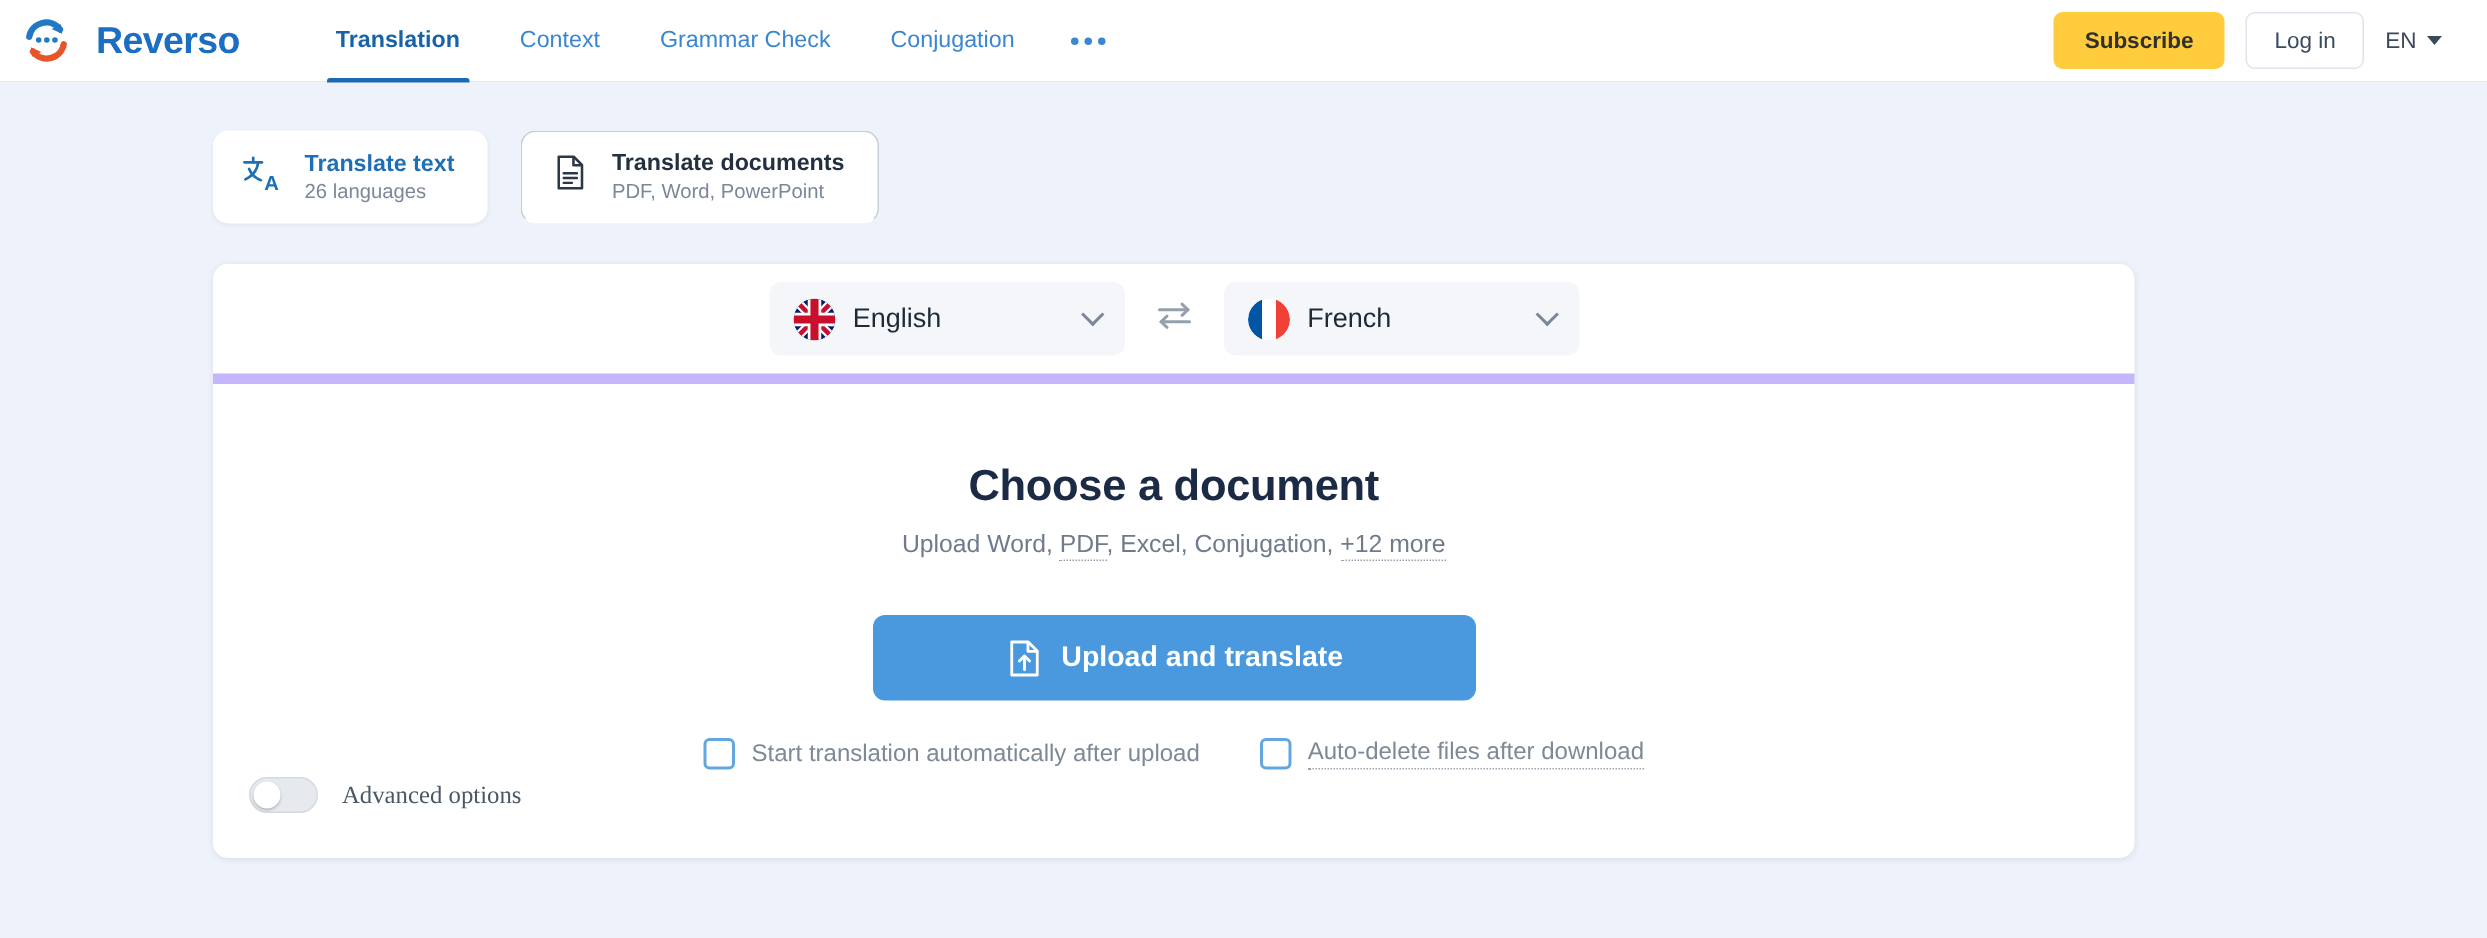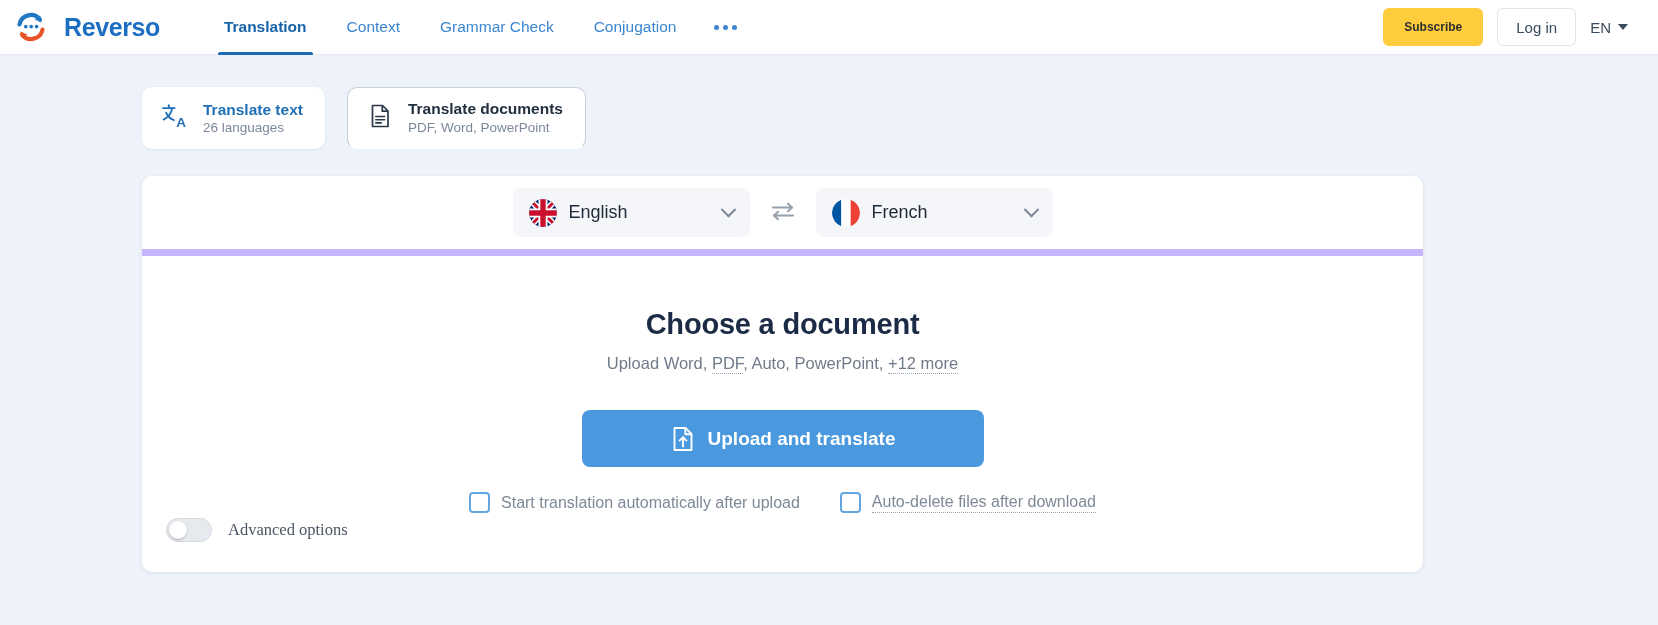--- a/index.html
+++ b/index.html
@@ -83,21 +83,21 @@
 
   .header-right {
     margin-left: auto;
     display: flex;
     align-items: center;
     gap: 14px;
   }
   .btn-subscribe {
     background: #fecc3c;
     color: #303030;
-    font-size: 12px;
+    font-size: 15px;
     font-weight: bold;
     border: none;
     border-radius: 6px;
     height: 38px;
     padding: 0 21px;
     cursor: pointer;
     font-family: inherit;
   }
   .btn-login {
     background: #ffffff;
@@ -443,21 +443,21 @@
         <span class="lang-name">French</span>
         <span class="chev"></span>
       </div>
     </div>
 
     <div class="panel-body">
 
       <div class="choose-title">Choose a document</div>
 
       <div class="choose-sub">
-        <span>Upload Word, </span><span class="dotted">PDF</span><span>, Auto, PowerPoint, </span><span class="dotted">+12 more</span>
+        <span>Upload Word, </span><span class="dotted">PDF</span><span>, Excel, Conjugation, </span><span class="dotted">+12 more</span>
       </div>
 
       <button class="upload-btn">
         <span>
           <svg width="26" height="28" viewBox="0 0 26 28" xmlns="http://www.w3.org/2000/svg">
             <path d="M4.5 3 H15.5 L21.5 9 V25 H4.5 Z" fill="none" stroke="#ffffff" stroke-width="1.9" stroke-linejoin="round"></path>
             <path d="M15.3 3.2 V9.2 H21.3" fill="none" stroke="#ffffff" stroke-width="1.9" stroke-linejoin="round"></path>
             <path d="M13 21.5 V12.5" fill="none" stroke="#ffffff" stroke-width="1.9" stroke-linecap="round"></path>
             <path d="M9.6 15.6 L13 12.3 L16.4 15.6" fill="none" stroke="#ffffff" stroke-width="1.9" stroke-linecap="round" stroke-linejoin="round"></path>
           </svg>

